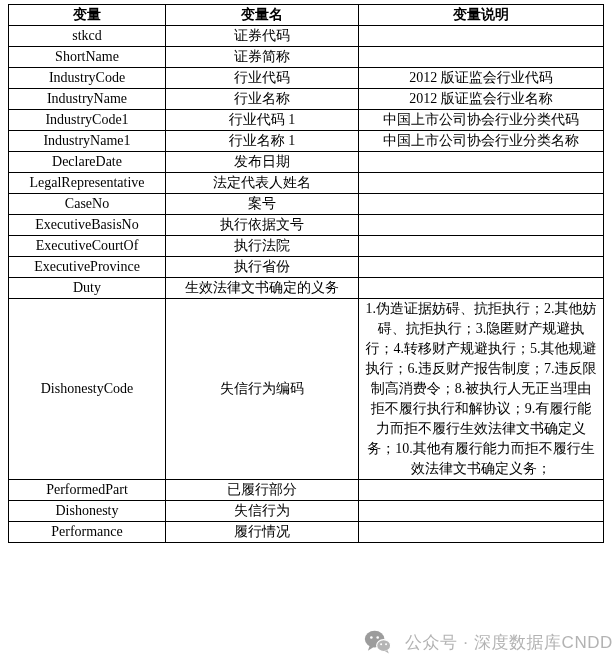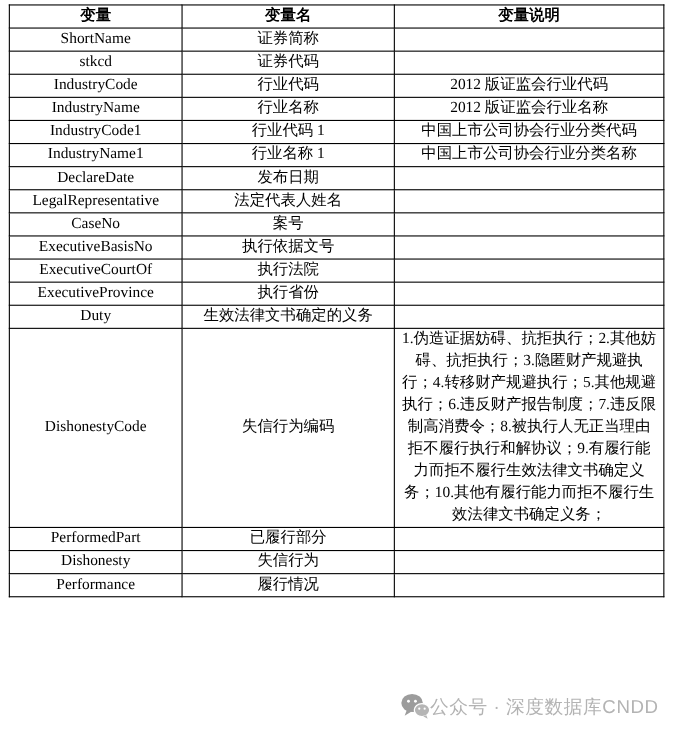--- a/index.html
+++ b/index.html
@@ -45,21 +45,21 @@
   td.desc-cell {
     line-height: 20.5px;
     padding: 0 6px;
   }
   .watermark {
     position: absolute;
     left: 364px;
     top: 630px;
     display: flex;
     align-items: center;
-    gap: 0;
+    gap: 14px;
     font-family: "Liberation Sans", "DejaVu Sans", sans-serif;
     font-size: 17px;
     letter-spacing: 0.5px;
     color: #b3b3b3;
     white-space: nowrap;
   }
   .watermark svg { display: block; }
 </style>
 </head>
 <body>
@@ -74,27 +74,27 @@
     </colgroup>
     <thead>
       <tr>
         <th>变量</th>
         <th>变量名</th>
         <th>变量说明</th>
       </tr>
     </thead>
     <tbody>
         <tr>
-      <td class="var-cell">ShortName</td>
-      <td class="name-cell">证券简称</td>
+      <td class="var-cell">stkcd</td>
+      <td class="name-cell">证券代码</td>
       <td class="desc-cell"></td>
     </tr>
         <tr>
-      <td class="var-cell">stkcd</td>
-      <td class="name-cell">证券代码</td>
+      <td class="var-cell">ShortName</td>
+      <td class="name-cell">证券简称</td>
       <td class="desc-cell"></td>
     </tr>
         <tr>
       <td class="var-cell">IndustryCode</td>
       <td class="name-cell">行业代码</td>
       <td class="desc-cell">2012 版证监会行业代码</td>
     </tr>
         <tr>
       <td class="var-cell">IndustryName</td>
       <td class="name-cell">行业名称</td>

